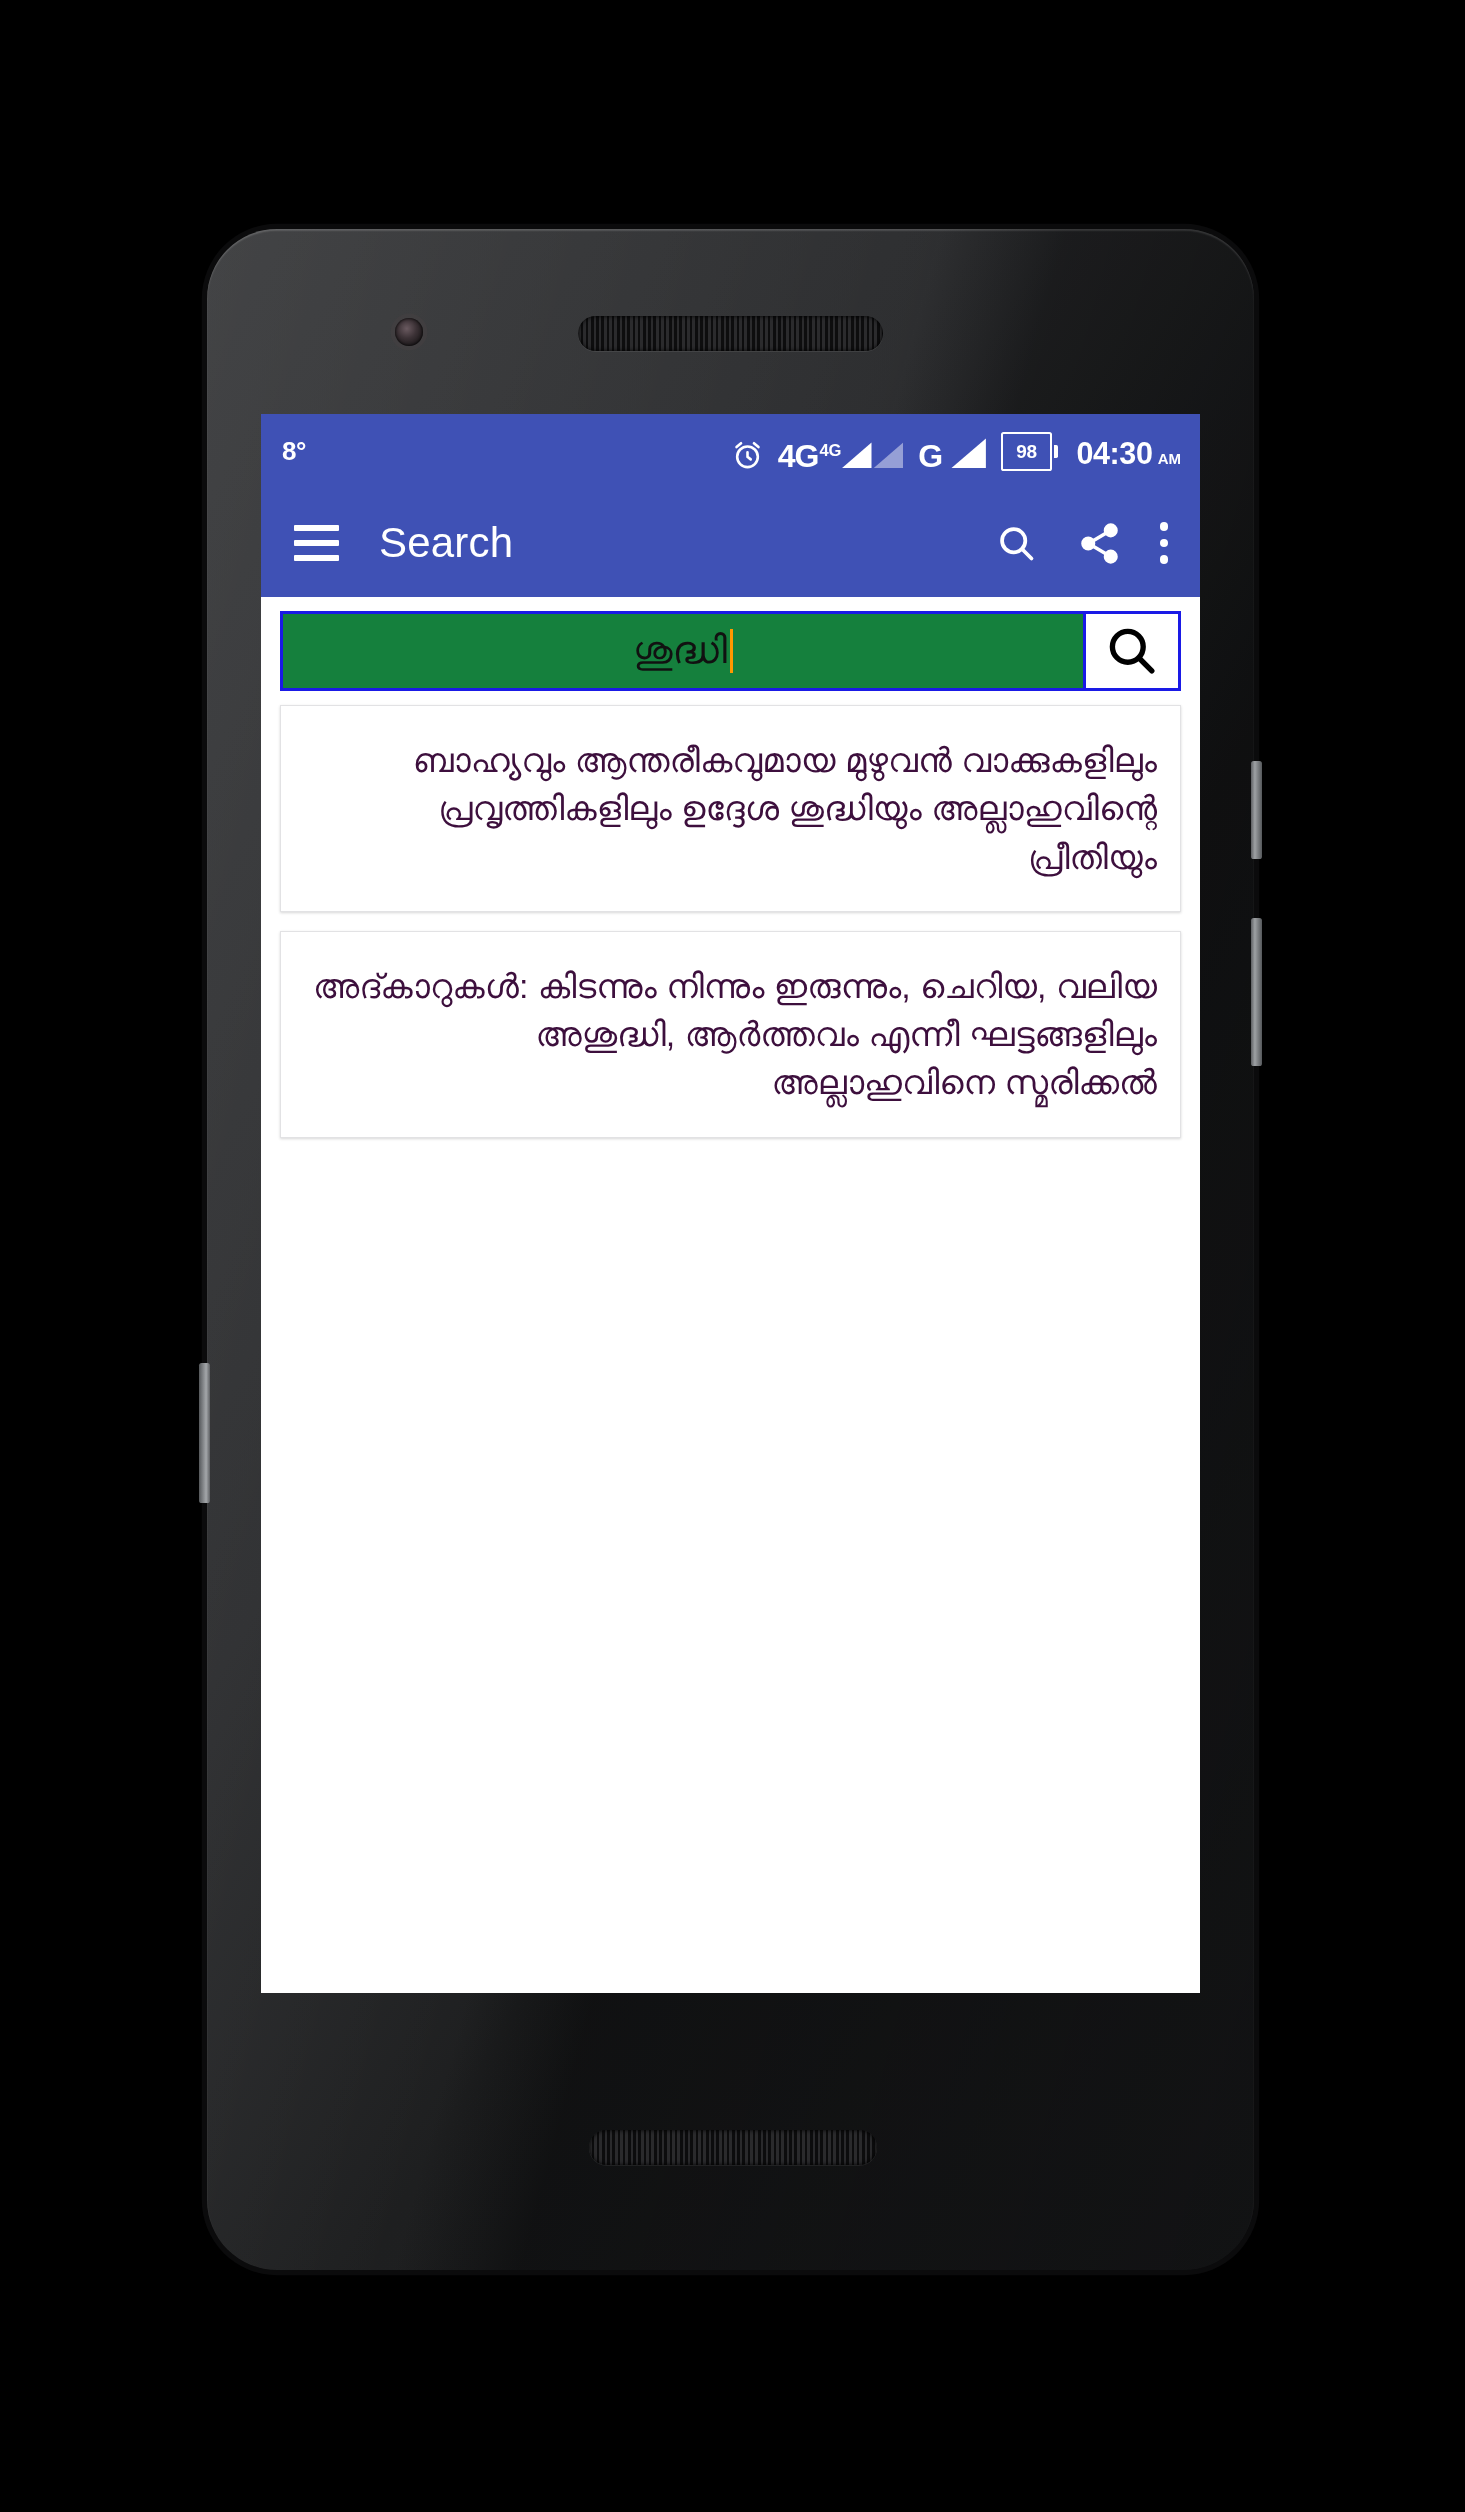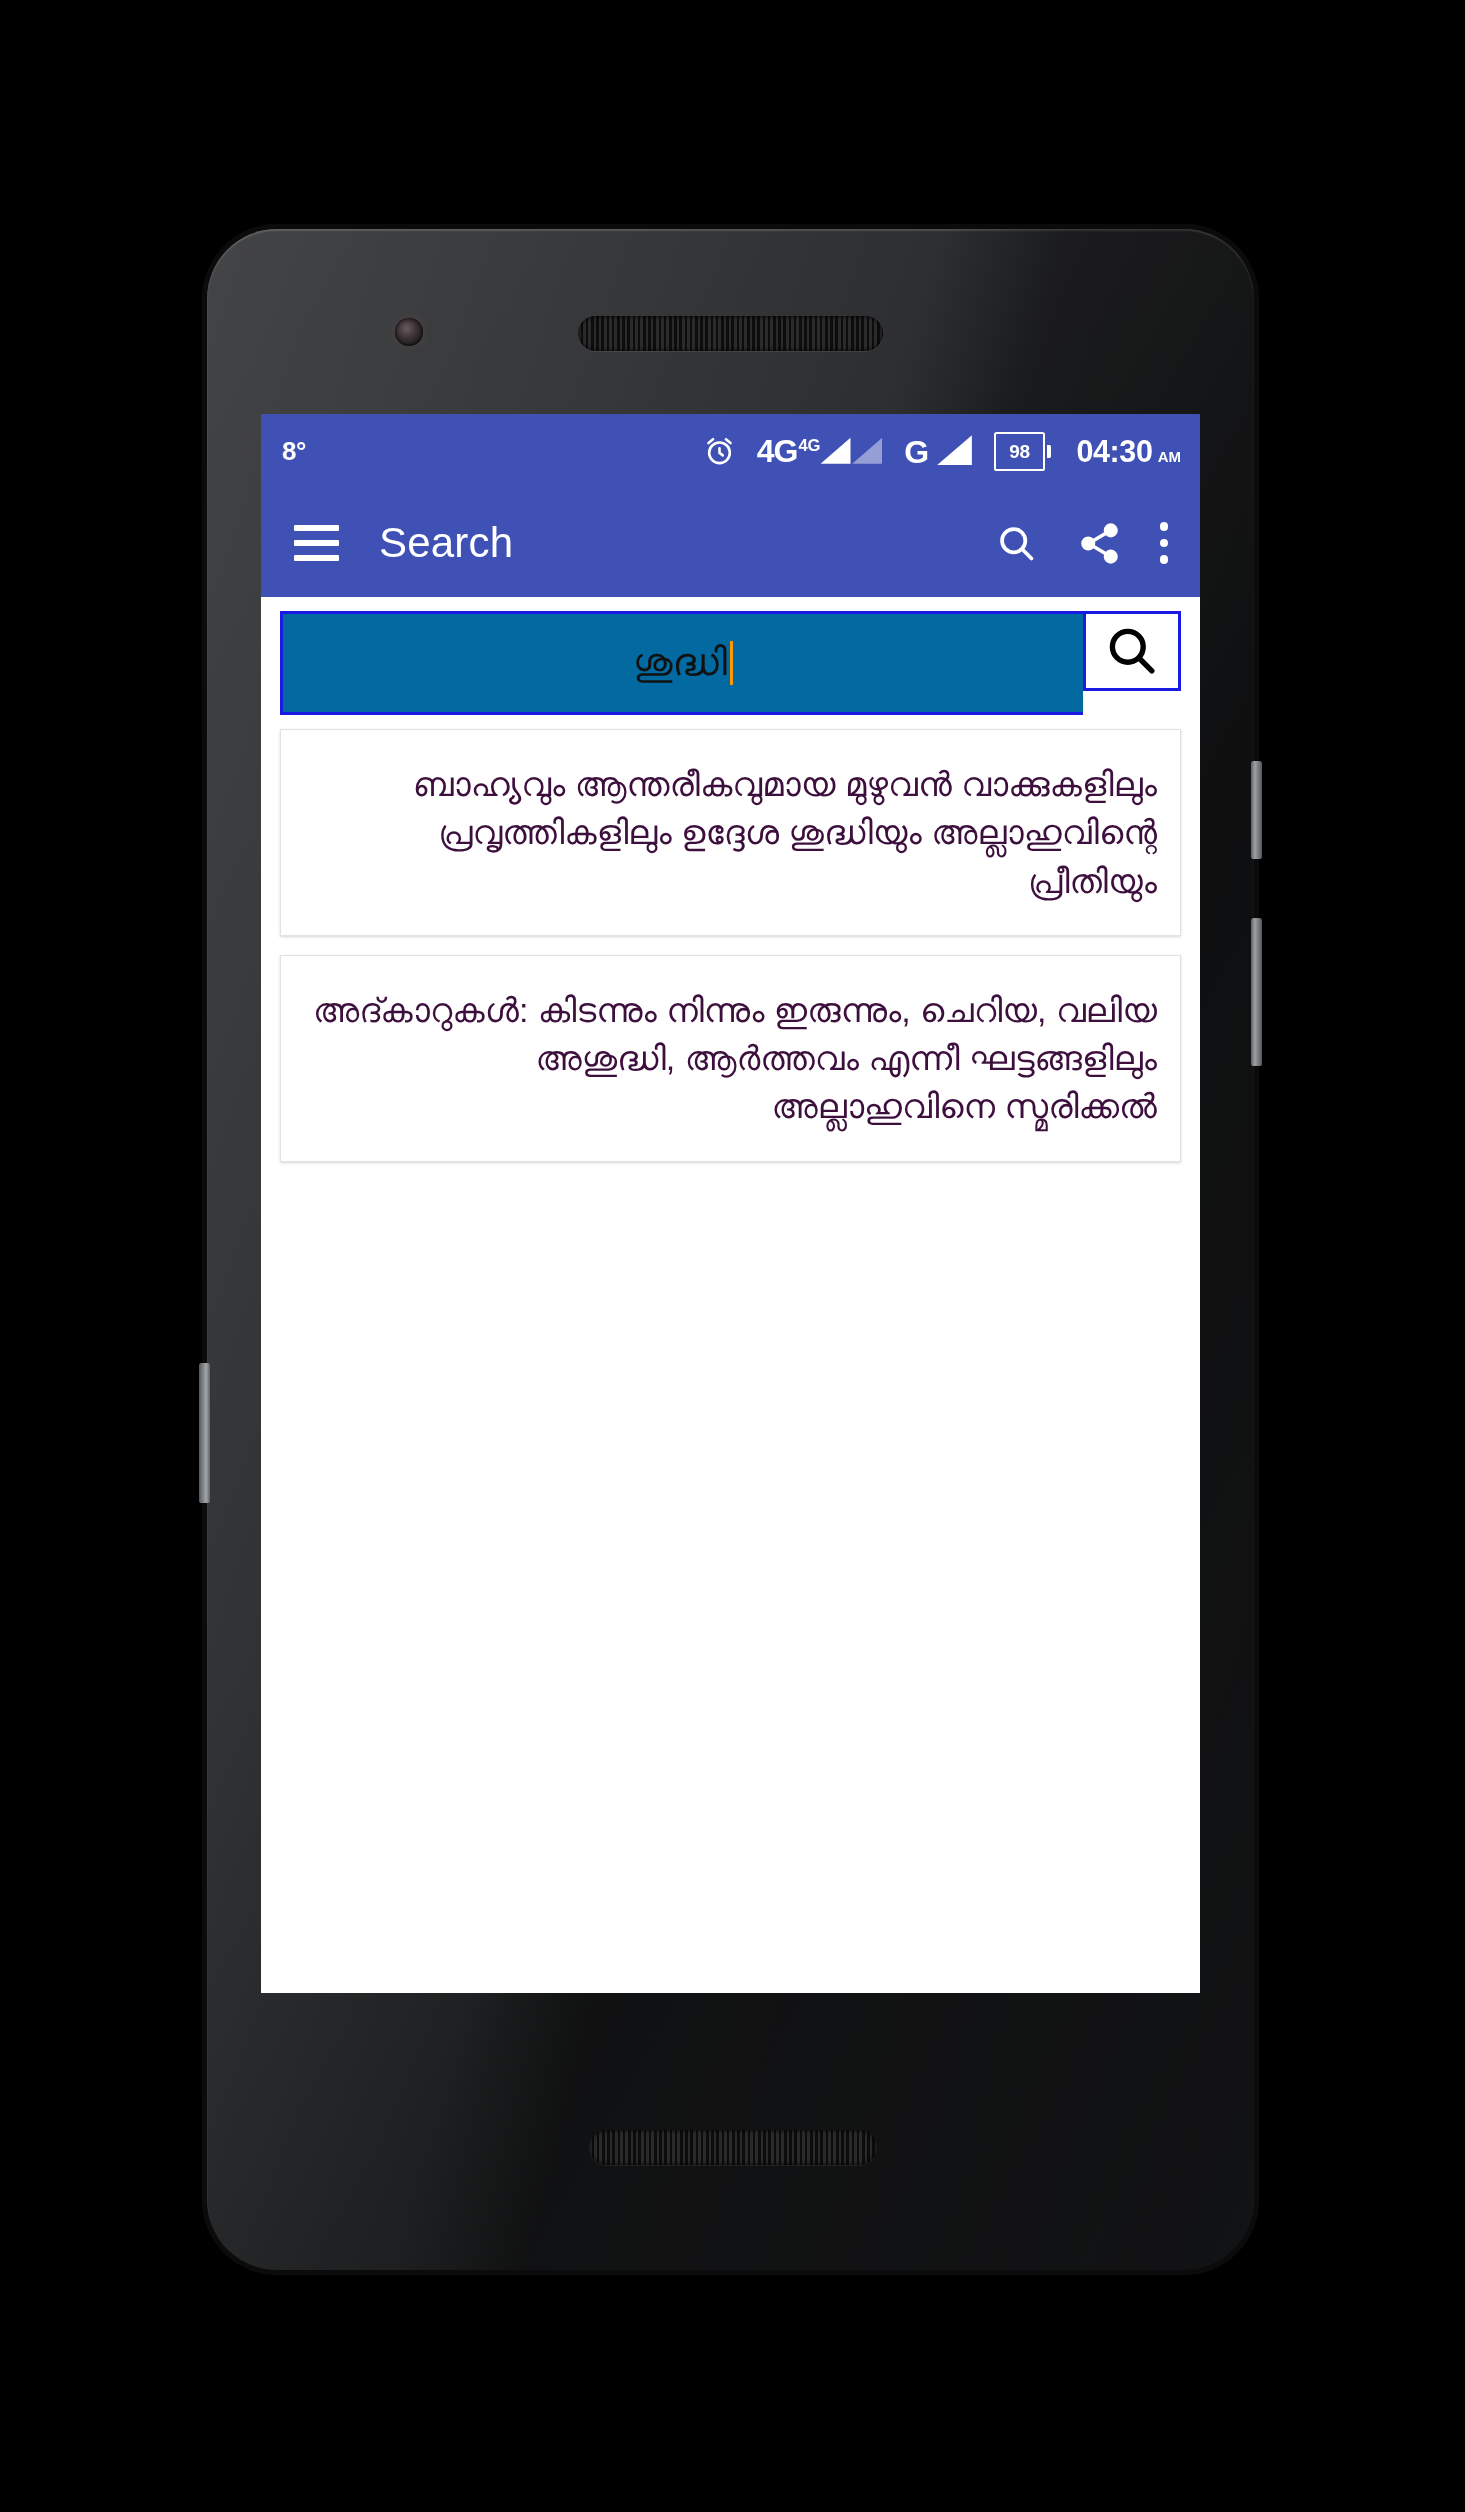--- a/index.html
+++ b/index.html
@@ -106,22 +106,22 @@
     color: #ffffff;
   }
   #status-temperature {
     font-size: 26px;
     font-weight: 700;
     letter-spacing: -0.4px;
   }
   #status-bar-right {
     margin-left: auto;
     display: flex;
-    align-items: center;
-    gap: 22px;
+    align-items: flex-end;
+    gap: 15px;
   }
   .svg-ico { display: block; }
   #signal-group-4g, #signal-group-g {
     display: flex;
     align-items: flex-end;
     gap: 1.7px;
   }
   .net-label {
     font-size: 32px;
     font-weight: 600;
@@ -219,22 +219,22 @@
   
   #search-bar-row {
     padding: 14px 19px 10.5px 19px;
     background: #ffffff;
     display: flex;
   }
   #search-field-wrap {
     flex: 1;
     border: 3.5px solid #1a1ae6;
     border-right: none;
-    background: #0369a1;
-    height: 104px;
+    background: #15803d;
+    height: 80px;
     display: flex;
     align-items: center;
     justify-content: center;
     box-sizing: border-box;
   }
   #search-input-text {
     font-size: 38px;
     color: #111111;
     text-align: center;
     white-space: nowrap;

